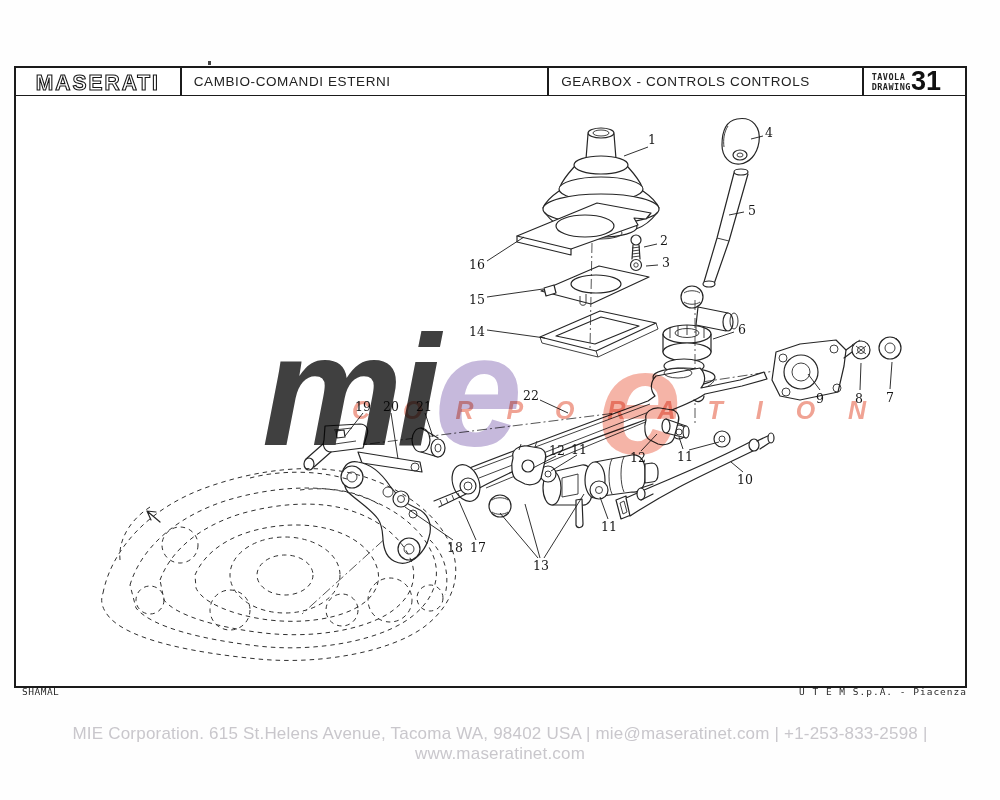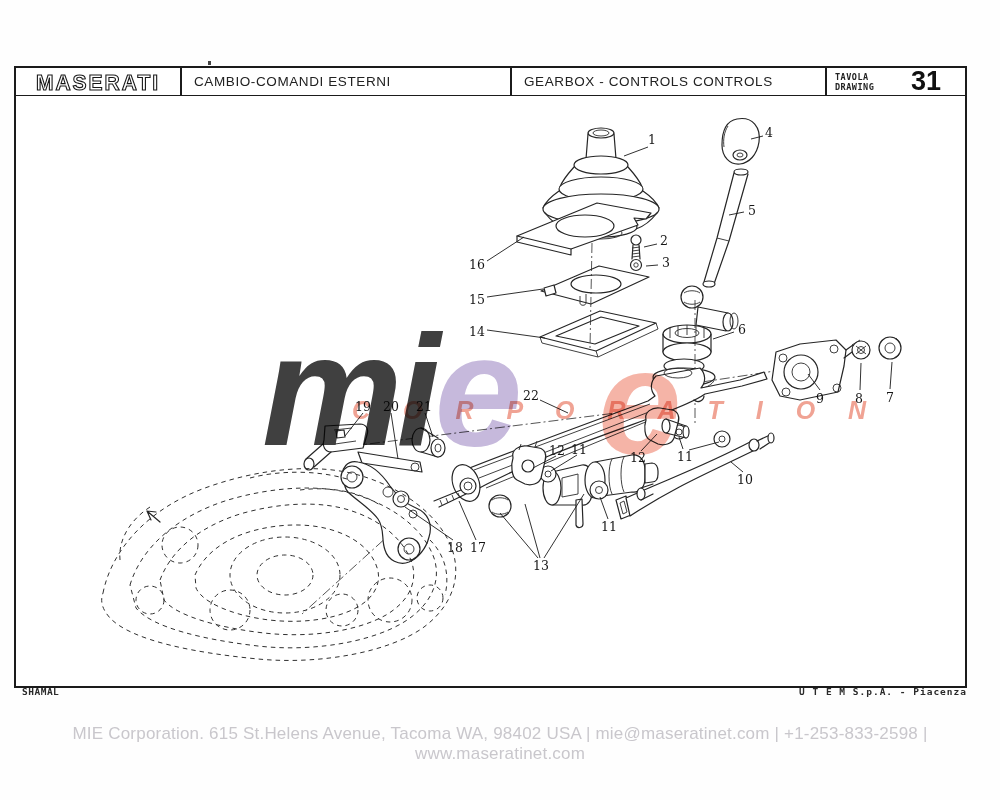--- a/index.html
+++ b/index.html
@@ -5,21 +5,21 @@
   * { margin:0; padding:0; box-sizing:border-box; }
   html,body { width:1000px; height:800px; background:#ffffff; overflow:hidden;
               font-family:"Liberation Sans", sans-serif; }
   .page { position:relative; width:1000px; height:800px; background:#fefefe; }
 
   
   .hdr { position:absolute; left:14px; top:66px; width:953px; height:31px;
          border:2px solid #1b1b1b; display:flex; background:#fff; }
   .hdr-cell { border-right:2px solid #1b1b1b; display:flex; align-items:center; }
   .cell-logo   { width:166px; justify-content:center; }
-  .cell-it     { width:330px; padding-left:12px; }
+  .cell-it     { width:368px; padding-left:12px; }
   .cell-en     { width:315px; padding-left:12px; }
   .cell-tavola { flex:1; border-right:none; padding:0 10px 0 8px;
                  justify-content:space-between; }
   .logo-text { font-weight:bold; font-size:21px; letter-spacing:2px;
                color:transparent; -webkit-text-stroke:1.1px #161616;
                transform:scaleY(1.08); white-space:nowrap; }
   .hdr-title { font-size:13.5px; color:#222; letter-spacing:.6px; white-space:nowrap; }
   .tavola-stack { font-family:"DejaVu Sans Mono", monospace; font-size:8.5px;
                   font-weight:bold; color:#222; line-height:10px; letter-spacing:.5px; }
   .drawing-no { font-size:27px; color:#111; font-weight:bold;
@@ -47,21 +47,21 @@
   .ln  { stroke:#262626; stroke-width:1.2; fill:none; stroke-linecap:round; stroke-linejoin:round; }
   .lnw { stroke:#262626; stroke-width:1.2; fill:#ffffff; stroke-linejoin:round; }
   .thin{ stroke:#2b2b2b; stroke-width:.9; fill:none; }
   .ctr { stroke:#2b2b2b; stroke-width:.8; fill:none; stroke-dasharray:10,3,2,3; }
   .gbx { stroke:#303030; stroke-width:1; fill:none; stroke-dasharray:4.5,4; }
   .lead{ stroke:#1a1a1a; stroke-width:.9; fill:none; }
   text.plabel { font-family:"DejaVu Serif", serif; font-size:12.5px; fill:#161616; }
 
   
   .stamp { position:absolute; font-family:"DejaVu Sans Mono", monospace;
-           font-size:9.5px; font-weight:bold; color:#2a2a2a; letter-spacing:.5px; }
+           font-size:9.5px; font-weight:normal; color:#2a2a2a; letter-spacing:.5px; }
   .stamp-left  { left:22px;  top:686px; }
   .stamp-right { right:33px; top:686px; letter-spacing:1px; }
   .footer { position:absolute; left:0; top:724px; width:1000px; text-align:center;
             font-size:17px; color:#c9c7cc; letter-spacing:.2px; }
 </style>
 </head>
 <body>
 
 <div class="page">
 

